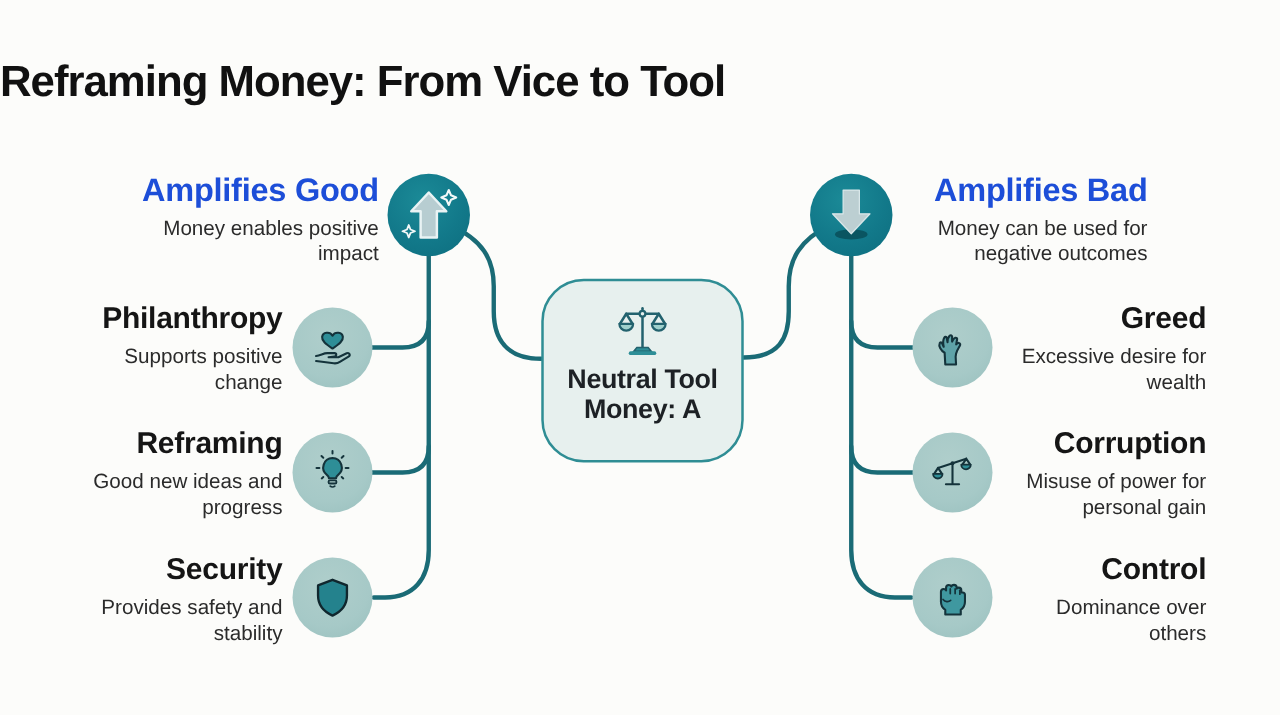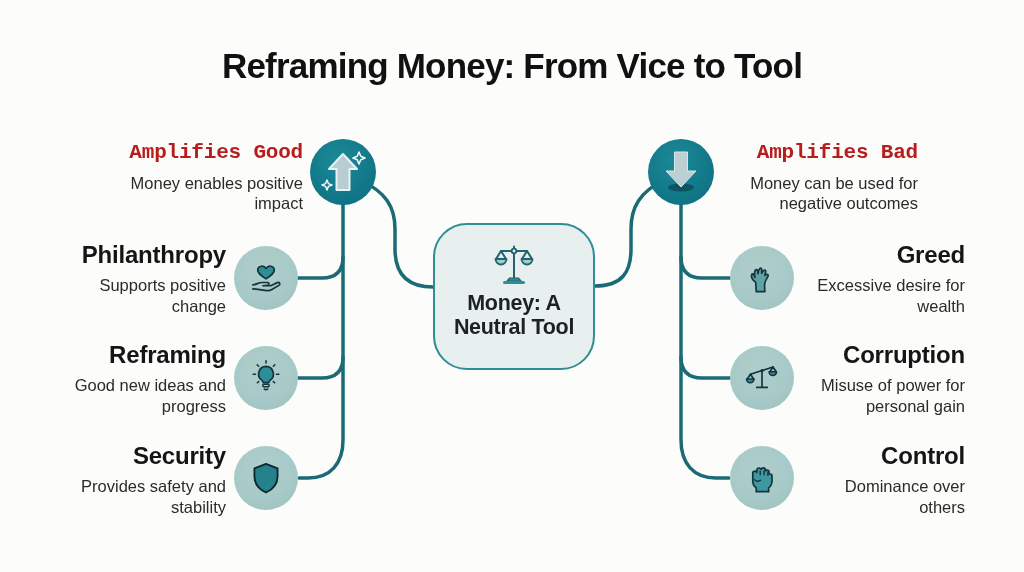--- a/index.html
+++ b/index.html
@@ -5,21 +5,21 @@
   html,body{margin:0;padding:0;}
   body{
     width:1024px;height:572px;position:relative;overflow:hidden;
     background:#fcfcfa;
     font-family:"Liberation Sans","DejaVu Sans",sans-serif;
     color:#1c1c1c;
   }
   .abs{position:absolute;}
   
   .main-title{
-    left:0;top:46px;width:1024px;text-align:center;
+    left:0;top:46px;width:1024px;text-align:left;
     font-size:35px;font-weight:700;letter-spacing:-0.8px;color:#111;
   }
   
   .connectors{left:0;top:0;z-index:1;}
   
   .circle-big{
     width:66px;height:66px;border-radius:50%;z-index:3;
     background:radial-gradient(circle at 42% 32%, #1b8a97 0%, #12798a 55%, #0d6d7e 100%);
     display:flex;align-items:center;justify-content:center;
   }
@@ -35,21 +35,21 @@
     background:#e7f0ee;border:2.5px solid #2f8d94;border-radius:34px;z-index:2;
     display:flex;flex-direction:column;align-items:center;
   }
   .center-node .node-icon{margin-top:13px;}
   .node-label{
     margin-top:1px;text-align:center;font-size:21.5px;font-weight:700;
     line-height:1.12;color:#1d2125;letter-spacing:-0.3px;
   }
   
   .head-block{z-index:2;}
-  .head-title{font-size:21px;font-weight:700;line-height:25px;color:#b91c1c;letter-spacing:-0.2px;font-family:Liberation Mono, monospace;}
+  .head-title{font-size:26px;font-weight:700;line-height:25px;color:#1d4ed8;letter-spacing:-0.2px;}
   .head-desc{margin-top:8px;font-size:16.5px;line-height:1.24;color:#2b2b2b;}
   .align-r{text-align:right;}
   .align-l{text-align:right;}
   .branch-block{z-index:2;}
   .branch-title{font-size:24px;font-weight:700;line-height:24px;color:#151515;letter-spacing:-0.2px;}
   .branch-desc{margin-top:8px;font-size:16.5px;line-height:1.26;color:#2b2b2b;}
   .w-head{width:195px;}
   .w-branch{width:160px;}
 </style>
 </head>
@@ -139,22 +139,22 @@
       <path d="M13 13 L8 21 M13 13 L18 21"></path>
       <path d="M39 13 L34 21 M39 13 L44 21"></path>
     </g>
     <circle cx="26" cy="13" r="2.3" fill="#e7f0ee" stroke="#23626e" stroke-width="1.8"></circle>
     <path d="M7.5 21 a5.5 5.5 0 0 0 11 0 Z" fill="#9fd0cc" stroke="#23626e" stroke-width="1.8" stroke-linejoin="round"></path>
     <path d="M33.5 21 a5.5 5.5 0 0 0 11 0 Z" fill="#9fd0cc" stroke="#23626e" stroke-width="1.8" stroke-linejoin="round"></path>
     <path d="M21.5 40 h9 l2.5 3 h-14 Z" fill="#2e8e97" stroke="#23626e" stroke-width="1.2"></path>
     <rect x="15" y="43" width="22" height="3" rx="1.5" fill="#2e8e97"></rect>
   </svg>
   <div class="node-label">
+    <div>Neutral Tool</div>
     <div>Money: A</div>
-    <div>Neutral Tool</div>
   </div>
 </div>
 
 <div class="abs circle-big" style="left:648px;top:139px;">
   <svg width="66" height="66" viewBox="0 0 66 66">
     <ellipse cx="33" cy="48.5" rx="13" ry="4" fill="#0a5561"></ellipse>
     <polygon points="26.5,13 39.5,13 39.5,32 48,32 33,48 18,32 26.5,32" fill="#bccfd2" stroke="#d9e7e9" stroke-width="1" stroke-linejoin="round"></polygon>
   </svg>
 </div>
 <div class="abs head-block align-l" style="left:723px;top:140px;">

